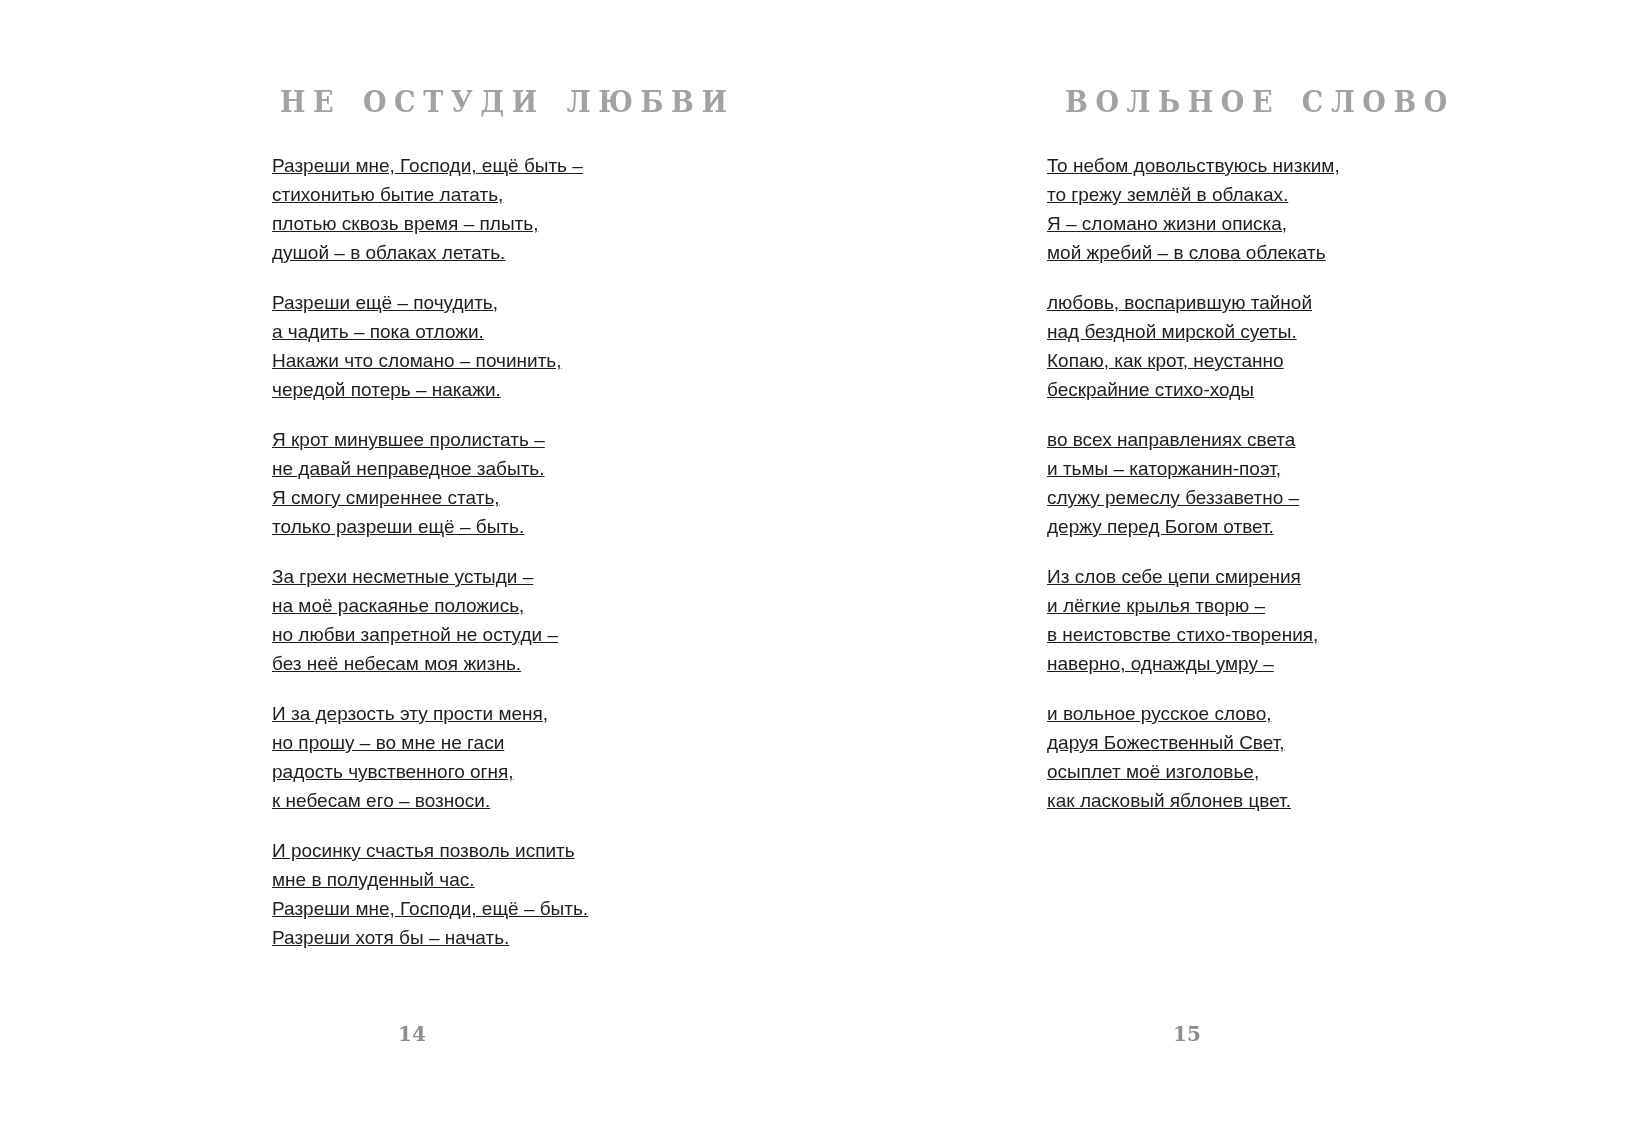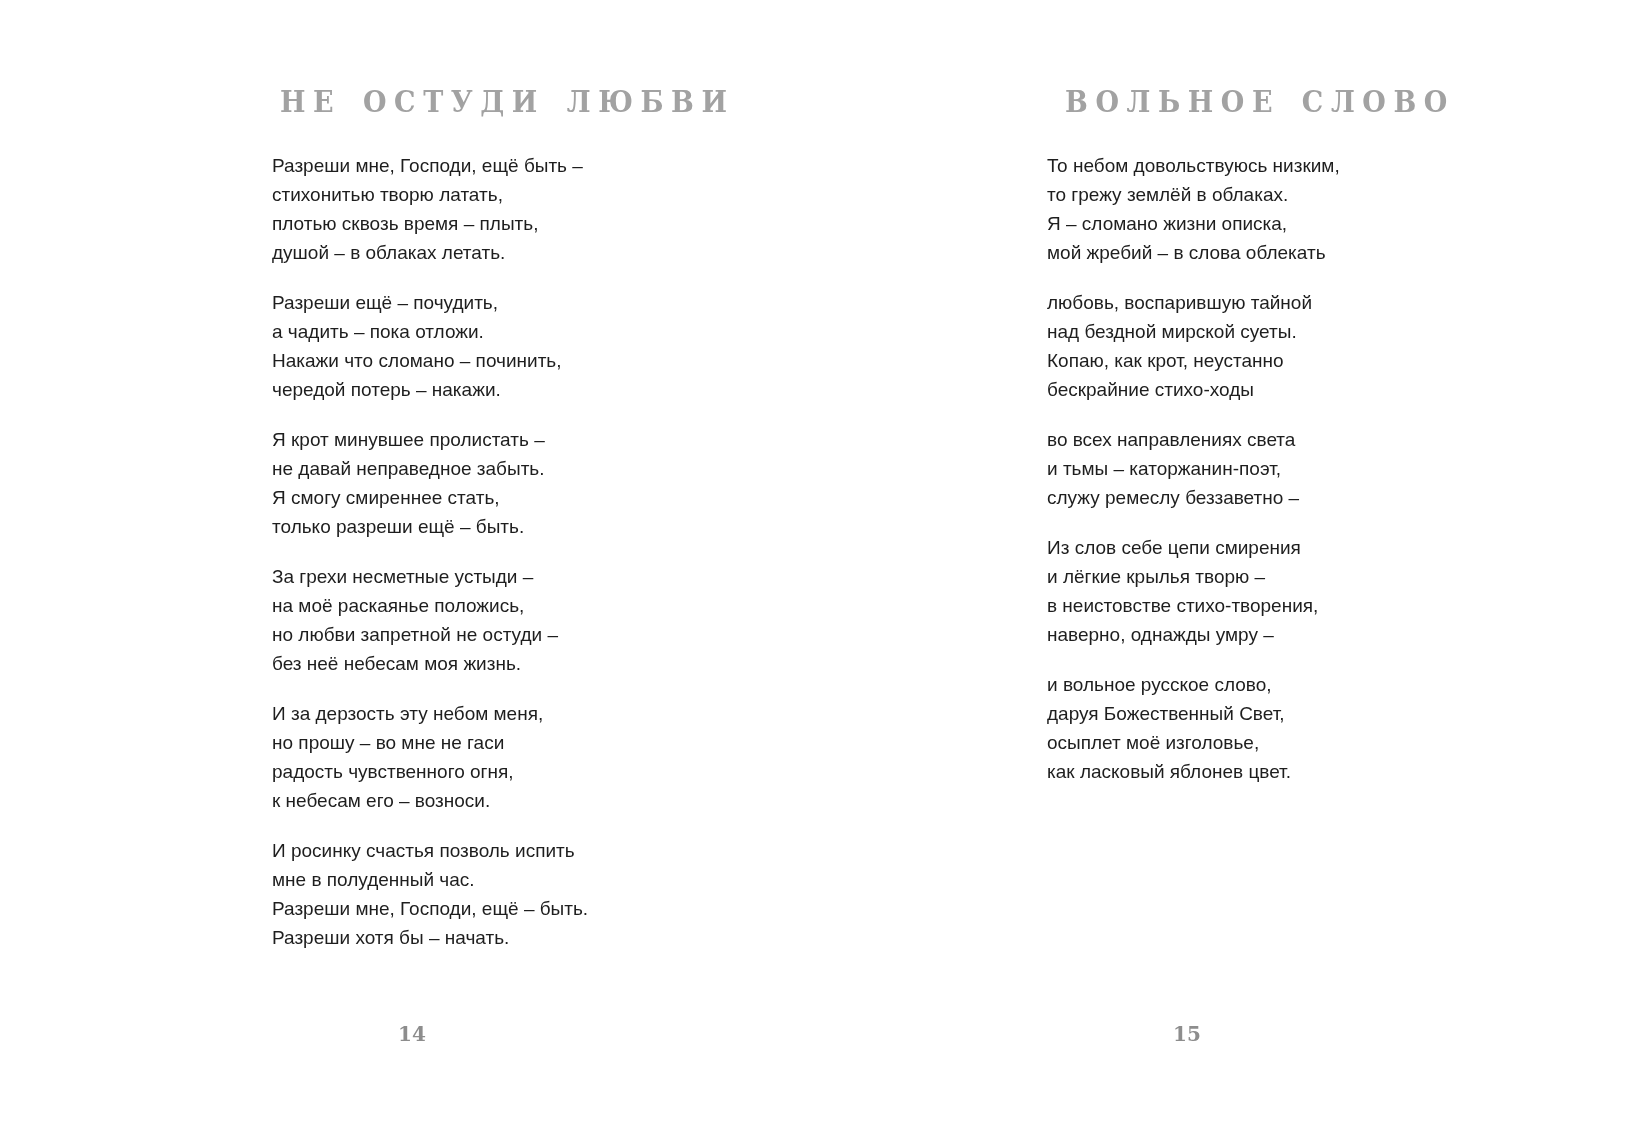--- a/index.html
+++ b/index.html
@@ -48,20 +48,21 @@
     width: 340px;
     color: #1e1e1e;
     font-size: 19px;
     line-height: 29px;
   }
   .page-left  .poem { left: 272px; }
   .page-right .poem { left: 225px; }
 
   .stanza {
     margin: 0 0 21px 0;
+    text-decoration: underline;
   }
   .poem-line {
     white-space: nowrap;
   }
 
   .page-number {
     position: absolute;
     top: 1022px;
     width: 280px;
     text-align: center;
@@ -74,21 +75,21 @@
   .page-right .page-number { left: 225px; }
 </style>
 </head>
 <body>
 
 <div class="page page-left">
   <h2 class="poem-title">НЕ ОСТУДИ ЛЮБВИ</h2>
   <div class="poem">
       <div class="stanza">
         <div class="poem-line">Разреши мне, Господи, ещё быть –</div>
-        <div class="poem-line">стихонитью творю латать,</div>
+        <div class="poem-line">стихонитью бытие латать,</div>
         <div class="poem-line">плотью сквозь время – плыть,</div>
         <div class="poem-line">душой – в облаках летать.</div>
       </div>
       <div class="stanza">
         <div class="poem-line">Разреши ещё – почудить,</div>
         <div class="poem-line">а чадить – пока отложи.</div>
         <div class="poem-line">Накажи что сломано – починить,</div>
         <div class="poem-line">чередой потерь – накажи.</div>
       </div>
       <div class="stanza">
@@ -97,21 +98,21 @@
         <div class="poem-line">Я смогу смиреннее стать,</div>
         <div class="poem-line">только разреши ещё – быть.</div>
       </div>
       <div class="stanza">
         <div class="poem-line">За грехи несметные устыди –</div>
         <div class="poem-line">на моё раскаянье положись,</div>
         <div class="poem-line">но любви запретной не остуди –</div>
         <div class="poem-line">без неё небесам моя жизнь.</div>
       </div>
       <div class="stanza">
-        <div class="poem-line">И за дерзость эту небом меня,</div>
+        <div class="poem-line">И за дерзость эту прости меня,</div>
         <div class="poem-line">но прошу – во мне не гаси</div>
         <div class="poem-line">радость чувственного огня,</div>
         <div class="poem-line">к небесам его – возноси.</div>
       </div>
       <div class="stanza">
         <div class="poem-line">И росинку счастья позволь испить</div>
         <div class="poem-line">мне в полуденный час.</div>
         <div class="poem-line">Разреши мне, Господи, ещё – быть.</div>
         <div class="poem-line">Разреши хотя бы – начать.</div>
       </div>
@@ -131,20 +132,21 @@
       <div class="stanza">
         <div class="poem-line">любовь, воспарившую тайной</div>
         <div class="poem-line">над бездной мирской суеты.</div>
         <div class="poem-line">Копаю, как крот, неустанно</div>
         <div class="poem-line">бескрайние стихо-ходы</div>
       </div>
       <div class="stanza">
         <div class="poem-line">во всех направлениях света</div>
         <div class="poem-line">и тьмы – каторжанин-поэт,</div>
         <div class="poem-line">служу ремеслу беззаветно –</div>
+        <div class="poem-line">держу перед Богом ответ.</div>
       </div>
       <div class="stanza">
         <div class="poem-line">Из слов себе цепи смирения</div>
         <div class="poem-line">и лёгкие крылья творю –</div>
         <div class="poem-line">в неистовстве стихо-творения,</div>
         <div class="poem-line">наверно, однажды умру –</div>
       </div>
       <div class="stanza">
         <div class="poem-line">и вольное русское слово,</div>
         <div class="poem-line">даруя Божественный Свет,</div>

